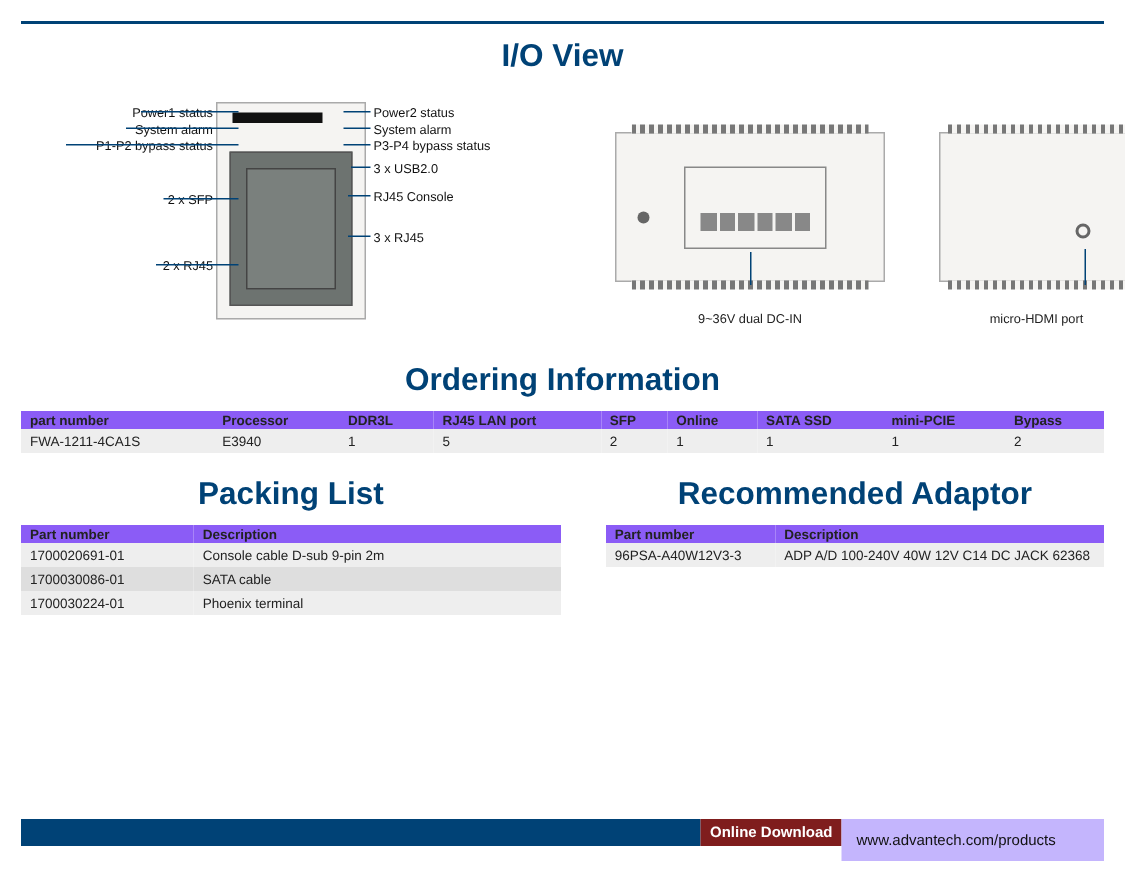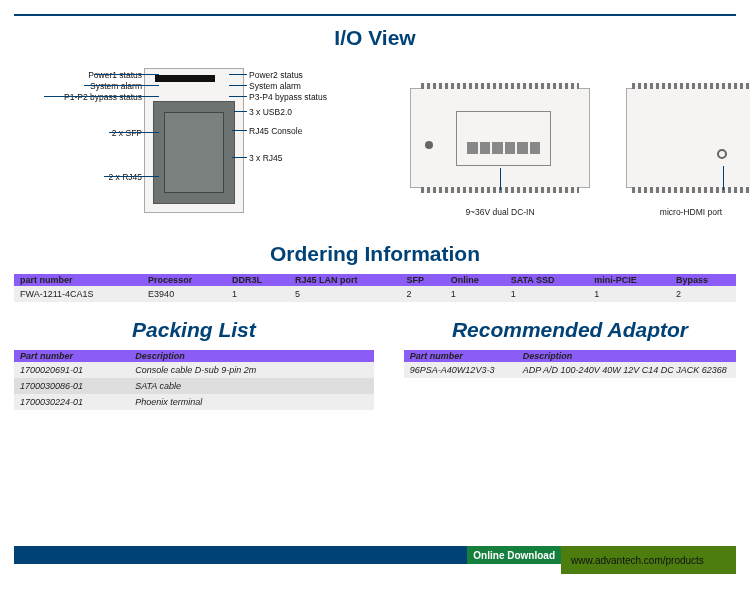--- a/index.html
+++ b/index.html
@@ -163,47 +163,46 @@
   td {
     padding:3px 6px;
   }
   tbody tr:nth-child(odd) td { background:#eeeeee; }
   tbody tr:nth-child(even) td { background:#dedede; }
 
   .two-col {
     display:flex;
     gap:30px;
     align-items:flex-start;
-    font-style:italic;
   }
   .col { flex: 1; }
   .col.left { flex: 1 1 52%; }
   .col.right{ flex: 1 1 48%; }
 
   .footer-bar {
     margin-top: 120px;
     height: 18px;
     display:flex;
     align-items:stretch;
   }
   .footer-bar .fill {
     flex:1;
     background:#004276;
   }
   .footer-bar .dl {
-    background:#15803d;
+    background:#7f1d1d;
     color:#fff;
     font-size:10px;
     font-weight:700;
     display:flex;
     align-items:center;
     padding: 0 6px;
   }
   .footer-bar .url {
-    background:#4d7c0f;
+    background:#c4b5fd;
     color:#111;
     font-size:10px;
     display:flex;
     align-items:center;
     padding:14px 10px;
     min-width: 175px;
   }
 </style>
 </head>
 <body>

